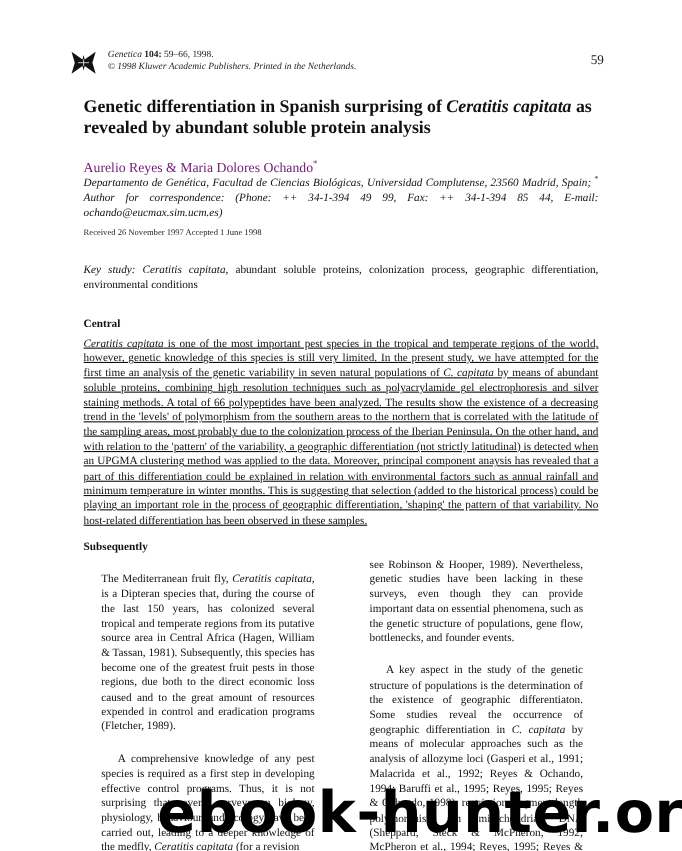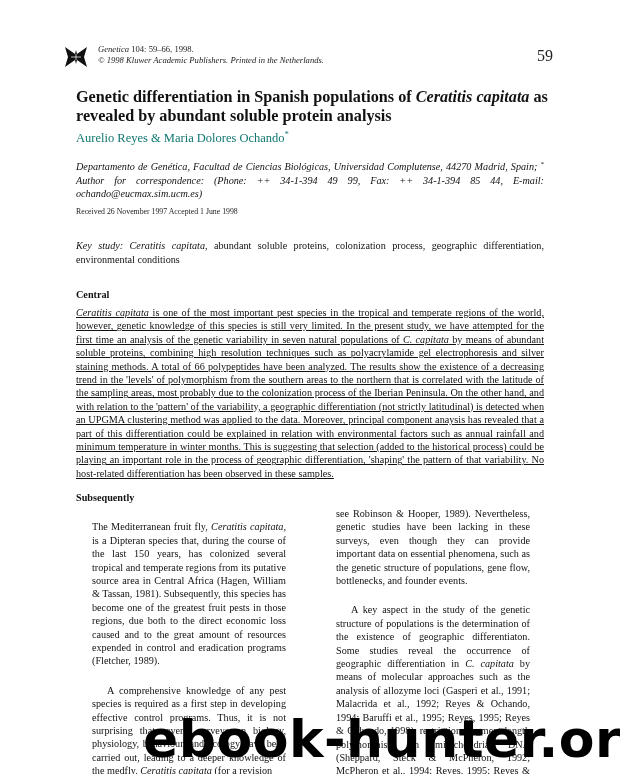--- a/index.html
+++ b/index.html
@@ -34,47 +34,47 @@
       height: 22px;
       margin-top: 2px;
       margin-right: 10px;
     }
     .journal-lines {
       font-size: 8.6px;
       line-height: 11px;
       font-style: italic;
       color: #222;
     }
-    .journal-lines b { font-style: normal; font-weight: normal; }
+    .journal-lines b { font-style: normal; font-weight: bold; }
     .journal-lines .vol-info { font-style: normal; }
     .page-number {
       position: absolute;
       left: 537px;
       top: 47px;
-      font-size: 16px;
+      font-size: 12px;
       color: #222;
     }
     
     .title {
       position: absolute;
       left: 76px;
       top: 88px;
       width: 480px;
       font-size: 16.2px;
       line-height: 19px;
       font-weight: bold;
       color: #111;
     }
     .title i { font-style: italic; }
     .authors {
       position: absolute;
       left: 76px;
-      top: 131px;
+      top: 145px;
       font-size: 12.5px;
-      color: #0f766e;
+      color: #701a75;
       text-align: right;
     }
     .authors sup { font-size: 8px; vertical-align: super; line-height: 0; }
     .affiliation {
       position: absolute;
       left: 76px;
       top: 160px;
       width: 468px;
       font-size: 10.2px;
       line-height: 13.5px;
@@ -167,25 +167,25 @@
         <span>Genetica</span>
         <b>104:</b>
         <span class="vol-info">59–66, 1998.</span>
       </div>
       <div>© 1998 Kluwer Academic Publishers.  Printed in the Netherlands.</div>
     </div>
   </div>
 
   <div class="page-number">59</div>
 
-  <div class="title"><span>Genetic differentiation in Spanish populations of </span><i>Ceratitis capitata</i><span> as revealed by abundant soluble protein analysis</span></div>
+  <div class="title"><span>Genetic differentiation in Spanish surprising of </span><i>Ceratitis capitata</i><span> as revealed by abundant soluble protein analysis</span></div>
 
   <div class="authors"><span>Aurelio Reyes &amp; Maria Dolores Ochando</span><sup>*</sup></div>
 
-  <div class="affiliation"><span>Departamento de Genética, Facultad de Ciencias Biológicas, Universidad Complutense, 44270 Madrid, Spain; </span><sup>*</sup><span> Author for correspondence: (Phone: ++ 34-1-394 49 99, Fax: ++ 34-1-394 85 44, E-mail: ochando@eucmax.sim.ucm.es)</span></div>
+  <div class="affiliation"><span>Departamento de Genética, Facultad de Ciencias Biológicas, Universidad Complutense, 23560 Madrid, Spain; </span><sup>*</sup><span> Author for correspondence: (Phone: ++ 34-1-394 49 99, Fax: ++ 34-1-394 85 44, E-mail: ochando@eucmax.sim.ucm.es)</span></div>
 
   <div class="received">Received 26 November 1997 Accepted 1 June 1998</div>
 
   <div class="keywords"><i>Key study: </i><i>Ceratitis capitata</i><span>, abundant soluble proteins, colonization process, geographic differentiation, environmental conditions</span></div>
 
   <div class="abstract-heading">Central</div>
 
   <div class="abstract-body"><i>Ceratitis capitata</i><span> is one of the most important pest species in the tropical and temperate regions of the world, however, genetic knowledge of this species is still very limited. In the present study, we have attempted for the first time an analysis of the genetic variability in seven natural populations of </span><i>C. capitata</i><span> by means of abundant soluble proteins, combining high resolution techniques such as polyacrylamide gel electrophoresis and silver staining methods. A total of 66 polypeptides have been analyzed. The results show the existence of a decreasing trend in the 'levels' of polymorphism from the southern areas to the northern that is correlated with the latitude of the sampling areas, most probably due to the colonization process of the Iberian Peninsula. On the other hand, and with relation to the 'pattern' of the variability, a geographic differentiation (not strictly latitudinal) is detected when an UPGMA clustering method was applied to the data. Moreover, principal component anaysis has revealed that a part of this differentiation could be explained in relation with environmental factors such as annual rainfall and minimum temperature in winter months. This is suggesting that selection (added to the historical process) could be playing an important role in the process of geographic differentiation, 'shaping' the pattern of that variability. No host-related differentiation has been observed in these samples.</span></div>
 
   <div class="col col-left">

